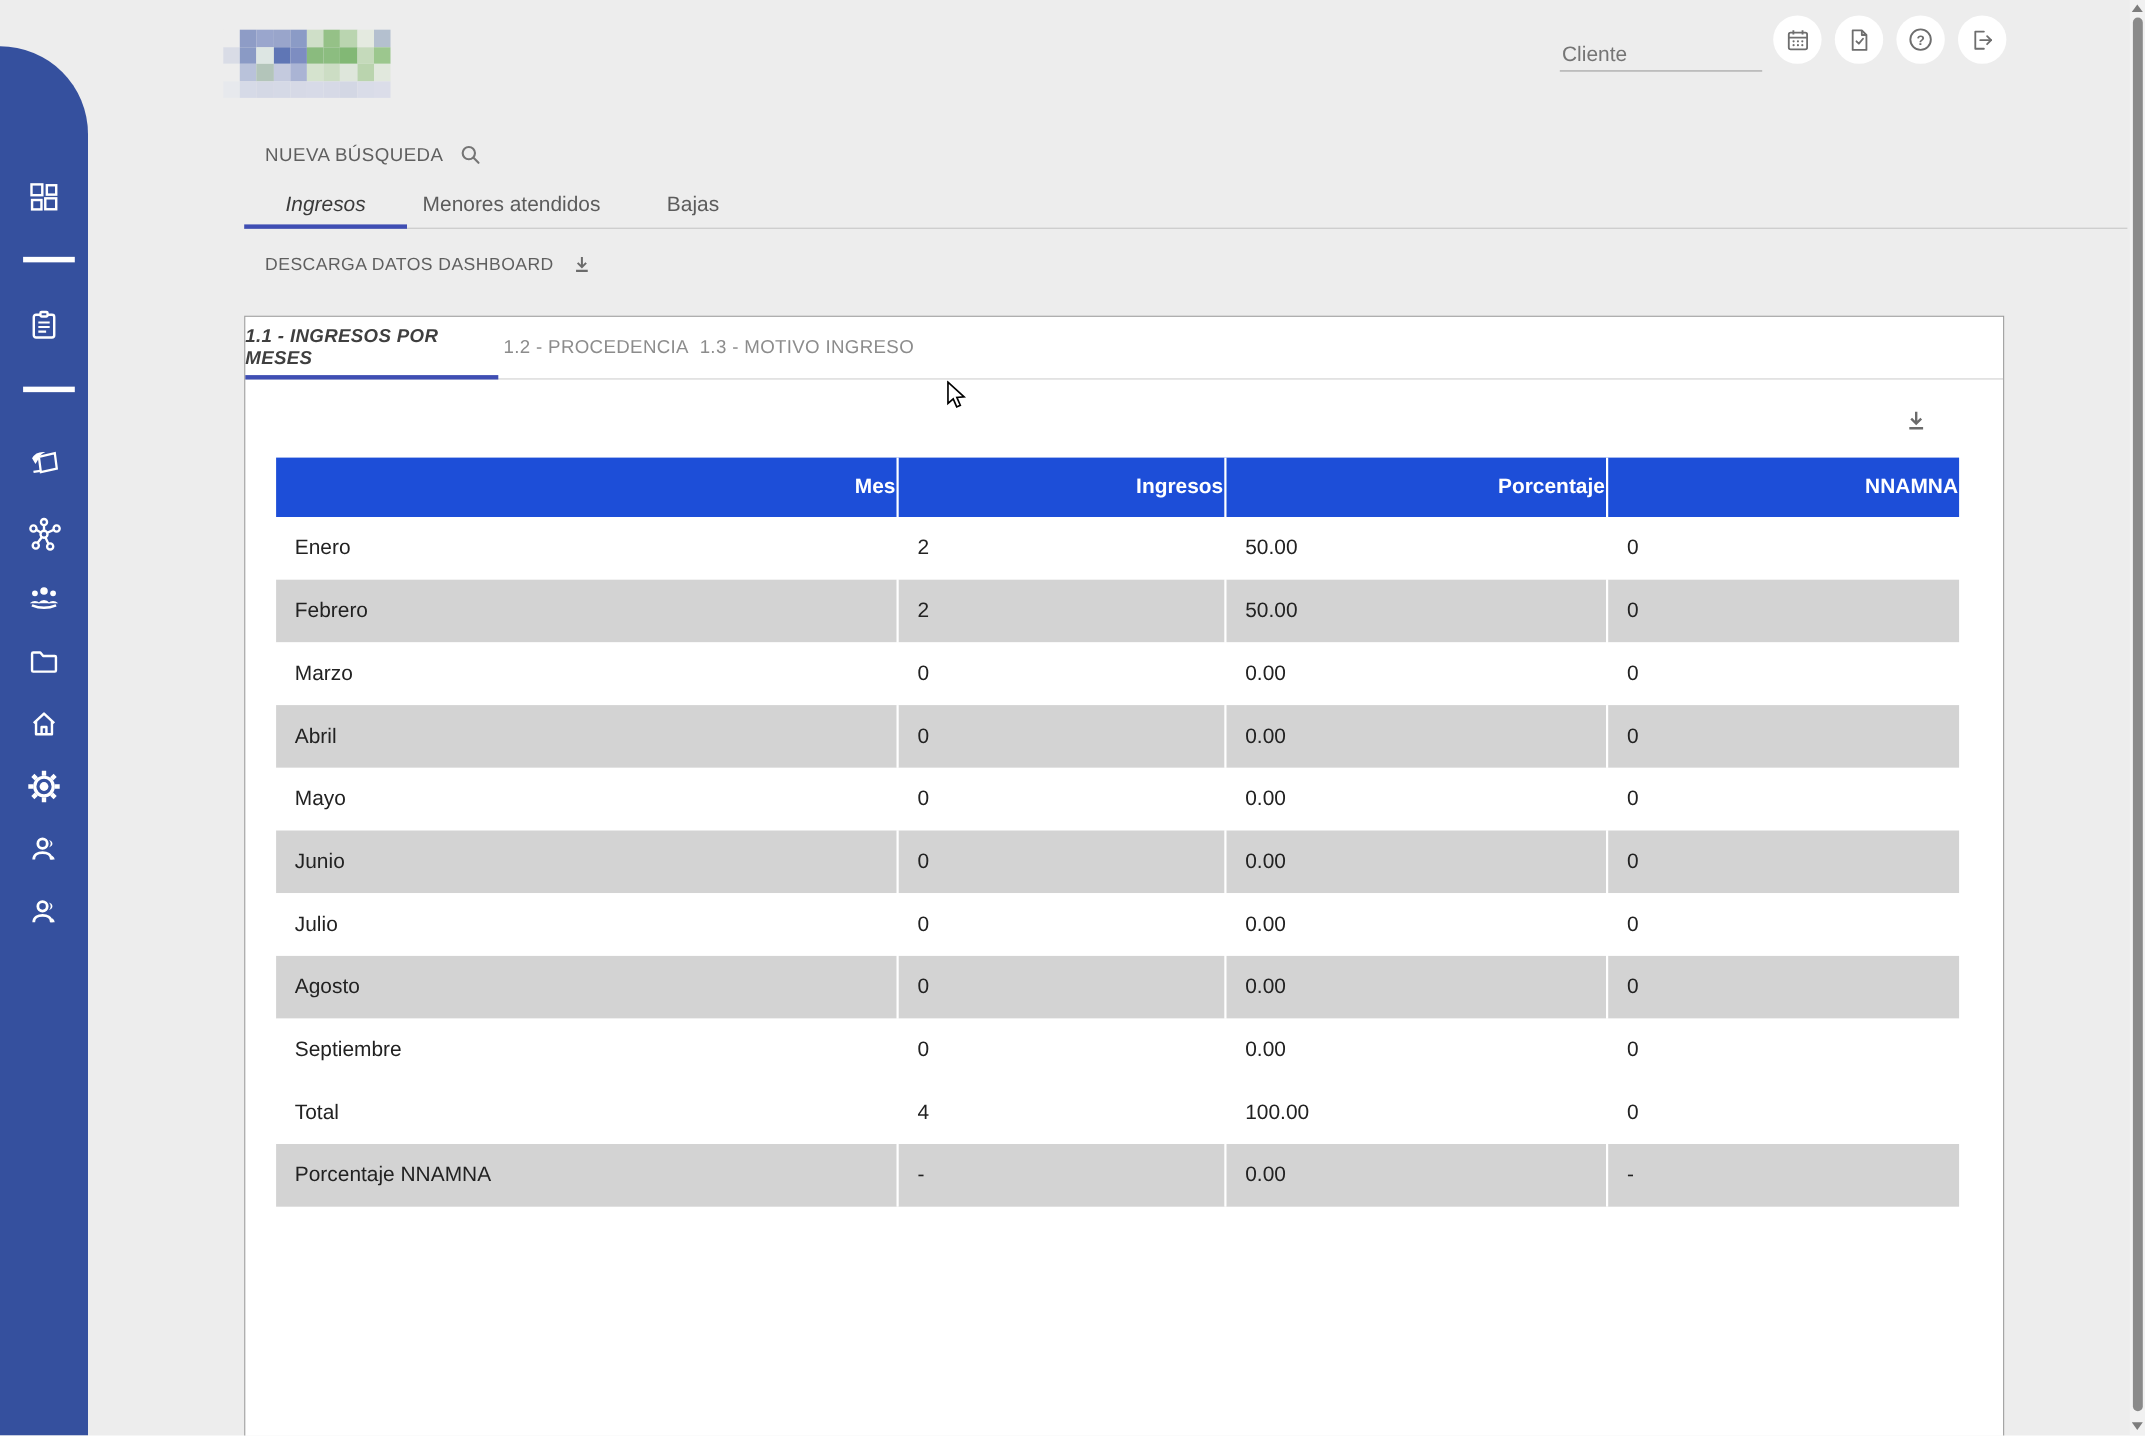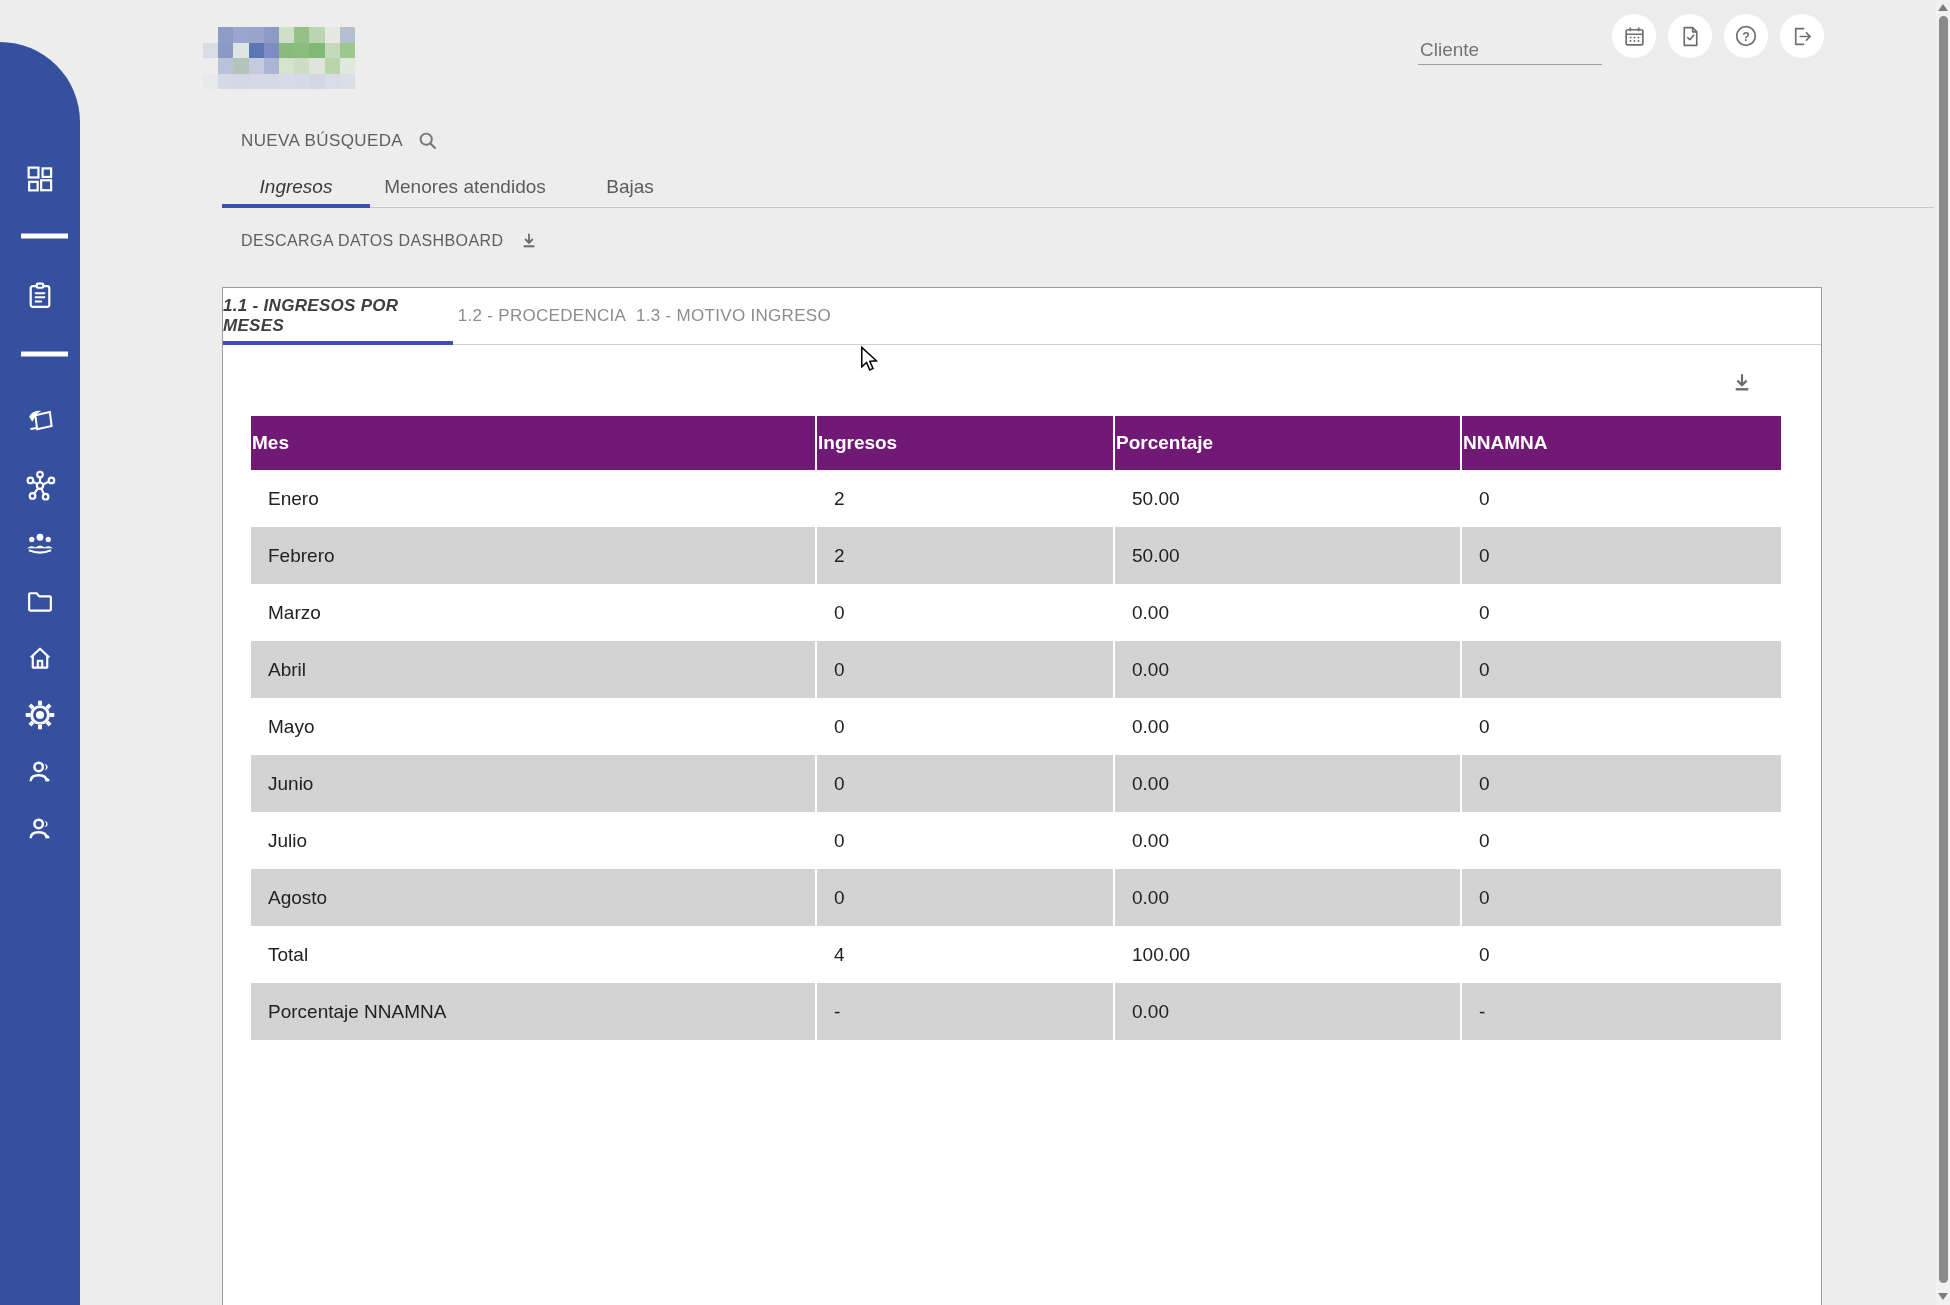--- a/index.html
+++ b/index.html
@@ -35,22 +35,22 @@
   
   .card{position:absolute;left:222px;top:287px;width:1600px;height:1020px;
     background:#fff;border:1px solid #9c9c9c;box-sizing:border-box;}
   .card-tabs{position:relative;height:56px;border-bottom:1px solid #cfcfcf;display:flex;}
   .ctab{display:flex;align-items:center;justify-content:center;font-size:17px;color:#8c8c8c;letter-spacing:.3px;cursor:default;}
   .ctab.active{font-weight:bold;font-style:italic;color:#3f3f3f;}
   .card-underline{position:absolute;left:0;bottom:-1px;width:230px;height:4px;background:#3f4eb3;}
   .card-download{position:absolute;left:1506px;top:82px;line-height:0;}
   
   table.data{position:absolute;left:28px;top:128px;width:1530px;border-collapse:collapse;table-layout:fixed;}
-  table.data th{height:52px;background:#701a75;color:#fff;font-weight:bold;font-size:19px;
-    text-align:left;border-left:2px solid #fff;}
+  table.data th{height:52px;background:#1d4ed8;color:#fff;font-weight:bold;font-size:19px;
+    text-align:right;border-left:2px solid #fff;}
   table.data td{height:57px;font-size:19px;color:#222;padding:0 0 0 17px;border-left:2px solid #fff;
     background:#fff;}
   table.data th:first-child,table.data td:first-child{border-left:none;}
   table.data tr.alt td{background:#d3d3d3;}
   
   .scrollbar{position:absolute;right:0;top:0;width:14px;height:1305px;background:#f1f1f1;}
   .scroll-thumb{position:absolute;left:1939px;top:16px;width:9px;height:1267px;border-radius:5px;background:#8a8a8a;}
   .scroll-up{position:absolute;left:1938px;top:4px;width:0;height:0;
     border-left:5px solid transparent;border-right:5px solid transparent;border-bottom:7px solid #7d7d7d;}
   .scroll-down{position:absolute;left:1938px;top:1293px;width:0;height:0;
@@ -325,20 +325,26 @@
           <td>0.00</td>
           <td>0</td>
         </tr>
         <tr class="alt">
           <td>Agosto</td>
           <td>0</td>
           <td>0.00</td>
           <td>0</td>
         </tr>
         <tr>
+          <td>Septiembre</td>
+          <td>0</td>
+          <td>0.00</td>
+          <td>0</td>
+        </tr>
+        <tr>
           <td>Total</td>
           <td>4</td>
           <td>100.00</td>
           <td>0</td>
         </tr>
         <tr class="alt">
           <td>Porcentaje NNAMNA</td>
           <td>-</td>
           <td>0.00</td>
           <td>-</td>

